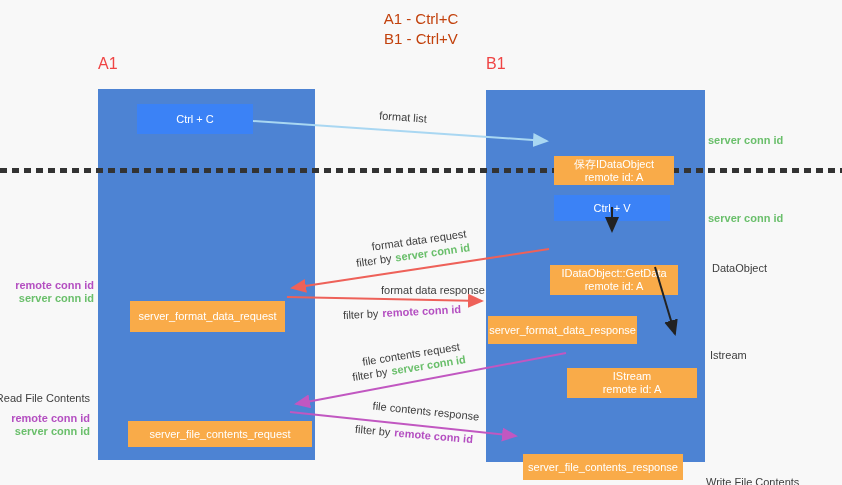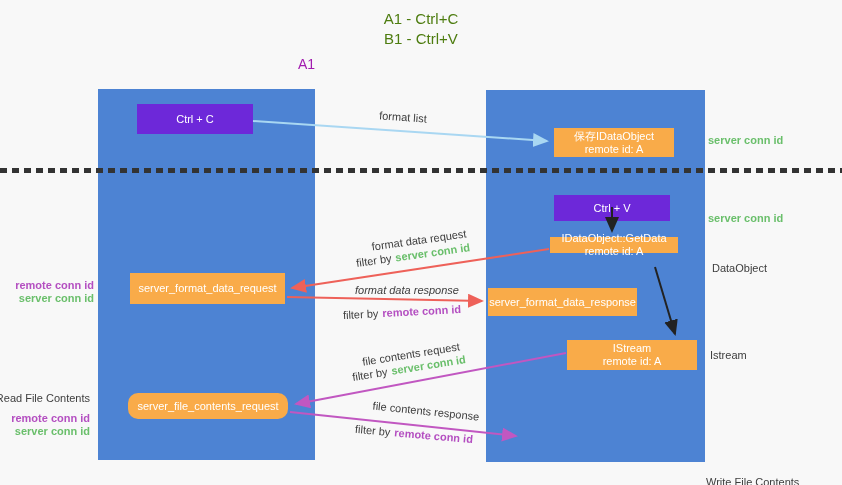--- a/index.html
+++ b/index.html
@@ -1,27 +1,27 @@
 <!DOCTYPE html>
 <html><head>
 <meta charset="utf-8">
 <style>
   html,body{margin:0;padding:0;background:#f8f8f8;}
   .canvas{position:relative;width:842px;height:485px;background:#f8f8f8;overflow:hidden;
           font-family:"Liberation Sans",sans-serif;color:#3d3d3d;}
   .title{position:absolute;left:0;top:9px;width:842px;text-align:center;
-         font-size:15px;line-height:20px;color:#4d7c0f;}
-  .colhead{position:absolute;text-align:right;font-size:14px;line-height:14px;color:#a21caf;}
+         font-size:15px;line-height:20px;color:#c2410c;}
+  .colhead{position:absolute;text-align:left;font-size:16px;line-height:14px;color:#ef4444;}
   .col{position:absolute;background:#4d83d3;}
   .divider{position:absolute;left:0;top:168px;width:842px;height:5px;
            background:repeating-linear-gradient(90deg,#333 0 7px,transparent 7px 12px);}
   .node{position:absolute;display:flex;flex-direction:column;align-items:center;justify-content:center;
         text-align:center;color:#fff;font-size:11px;line-height:13px;}
-  .green{background:#6d28d9;text-align:right;}
-  .orange{background:#f9ab49;}
+  .green{background:#3b82f6;text-align:right;}
+  .orange{background:#f9ab49;margin-top:28px;}
   .slabel{position:absolute;font-size:11px;line-height:13px;white-space:nowrap;}
   .right-align{text-align:right;}
   .g{color:#6abf6b;font-weight:bold;}
   .p{color:#b44fc1;font-weight:bold;}
   .gray{color:#3d3d3d;}
   .alabel{position:absolute;font-size:11px;white-space:nowrap;color:#3d3d3d;
           transform:translate(-50%,-50%) rotate(var(--r,0deg));}
   .alabel .filter{margin-right:4px;}
   svg.arrows{position:absolute;left:0;top:0;pointer-events:none;}
 </style>
@@ -32,62 +32,66 @@
 
   <div class="title">
     <div>A1 - Ctrl+C</div>
     <div>B1 - Ctrl+V</div>
   </div>
 
   <div class="colhead" style="left:98px;top:57px;width:217px;">
     <div>A1</div>
   </div>
   <div class="colhead" style="left:486px;top:57px;width:219px;">
+    <div>B1</div>
   </div>
 
   <div class="col" style="left:98px;top:89px;width:217px;height:371px;"></div>
   <div class="col" style="left:486px;top:90px;width:219px;height:372px;"></div>
 
   <div class="divider"></div>
 
   <div class="node green" style="left:137px;top:104px;width:116px;height:30px;">
     <div>Ctrl + C</div>
   </div>
 
   <div class="node orange" style="left:554px;top:128px;width:120px;height:29px;">
     <div>保存IDataObject</div>
     <div>remote id: A</div>
   </div>
 
   <div class="node green" style="left:554px;top:195px;width:116px;height:26px;">
     <div>Ctrl + V</div>
   </div>
 
-  <div class="node orange" style="left:550px;top:237px;width:128px;height:16px;">
+  <div class="node orange" style="left:550px;top:237px;width:128px;height:30px;">
     <div>IDataObject::GetData</div>
     <div>remote id: A</div>
   </div>
 
   <div class="node orange" style="left:488px;top:288px;width:149px;height:28px;">
     <div>server_format_data_response</div>
   </div>
 
   <div class="node orange" style="left:130px;top:273px;width:155px;height:31px;">
     <div>server_format_data_request</div>
   </div>
 
   <div class="node orange" style="left:567px;top:340px;width:130px;height:30px;">
     <div>IStream</div>
     <div>remote id: A</div>
   </div>
 
-  <div class="node orange" style="left:128px;top:393px;width:160px;height:26px;border-radius:10px;">
+  <div class="node orange" style="left:128px;top:393px;width:184px;height:26px;">
     <div>server_file_contents_request</div>
   </div>
 
+  <div class="node orange" style="left:523px;top:426px;width:160px;height:26px;">
+    <div>server_file_contents_response</div>
+  </div>
 
   <div class="slabel g" style="left:708px;top:134px;">server conn id</div>
   <div class="slabel g" style="left:708px;top:212px;">server conn id</div>
   <div class="slabel gray" style="left:712px;top:246px;margin-top:16px;">DataObject</div>
   <div class="slabel gray" style="left:710px;top:349px;">Istream</div>
   <div class="slabel gray" style="left:706px;top:452px;margin-top:24px;">Write File Contents</div>
 
   <div class="slabel right-align" style="right:748px;top:279px;">
     <div class="p">remote conn id</div>
     <div class="g">server conn id</div>
@@ -98,21 +102,21 @@
     <div class="g">server conn id</div>
   </div>
 
   <div class="alabel" style="left:403px;top:117px;--r:4deg;">format list</div>
 
   <div class="alabel" style="left:419px;top:240px;--r:-8deg;">format data request</div>
   <div class="alabel" style="left:413px;top:255px;--r:-8deg;">
     <span class="filter">filter by</span><span class="g">server conn id</span>
   </div>
 
-  <div class="alabel" style="left:407px;top:290px;font-style:italic;--r:0deg;">format data response</div>
+  <div class="alabel" style="left:433px;top:290px;--r:0deg;">format data response</div>
   <div class="alabel" style="left:402px;top:312px;--r:-3deg;">
     <span class="filter">filter by</span><span class="p">remote conn id</span>
   </div>
 
   <div class="alabel" style="left:411px;top:354px;--r:-9deg;">file contents request</div>
   <div class="alabel" style="left:409px;top:368px;--r:-9deg;">
     <span class="filter">filter by</span><span class="g">server conn id</span>
   </div>
 
   <div class="alabel" style="left:426px;top:411px;--r:6deg;">file contents response</div>

